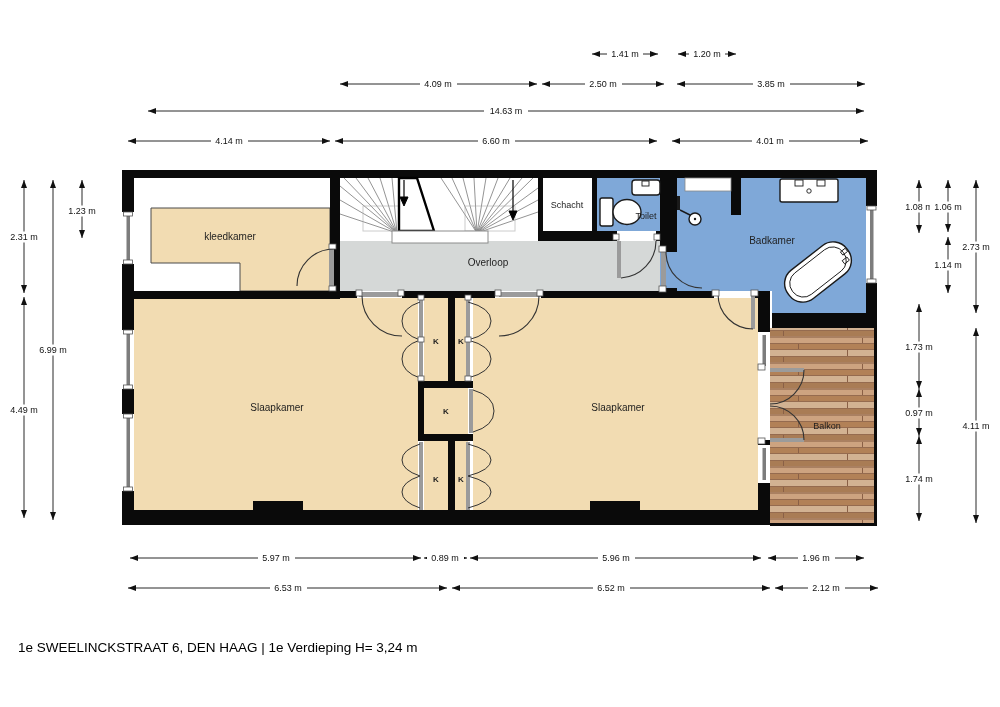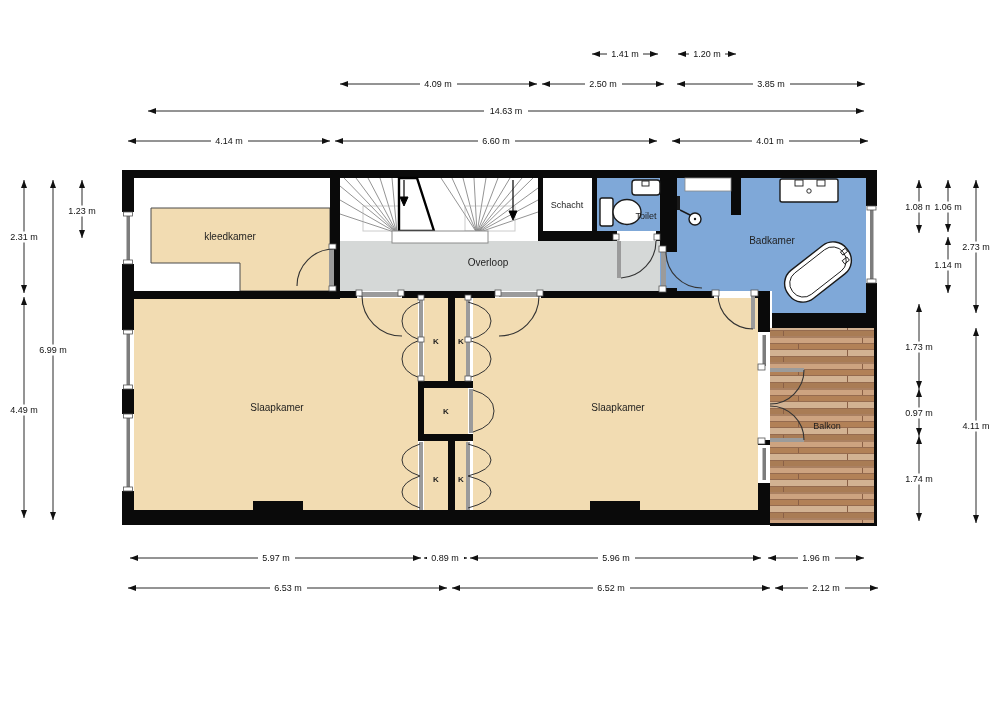--- a/index.html
+++ b/index.html
@@ -456,13 +456,14 @@
       <text class="dim-text" x="611" y="591">6.52 m</text>
     </g>
     <g>
       <line class="dim-line" x1="775" y1="588" x2="878" y2="588" marker-start="url(#aS)" marker-end="url(#aE)"></line>
       <rect class="dim-bg" x="808" y="582.5" width="37" height="11"></rect>
       <text class="dim-text" x="826" y="591">2.12 m</text>
     </g>
   </g>
 </svg>
 
+<div id="footer-title">1e SWEELINCKSTRAAT 6, DEN HAAG | 1e Verdieping H= 3,24 m</div>
 </div>
 
 </body></html>

